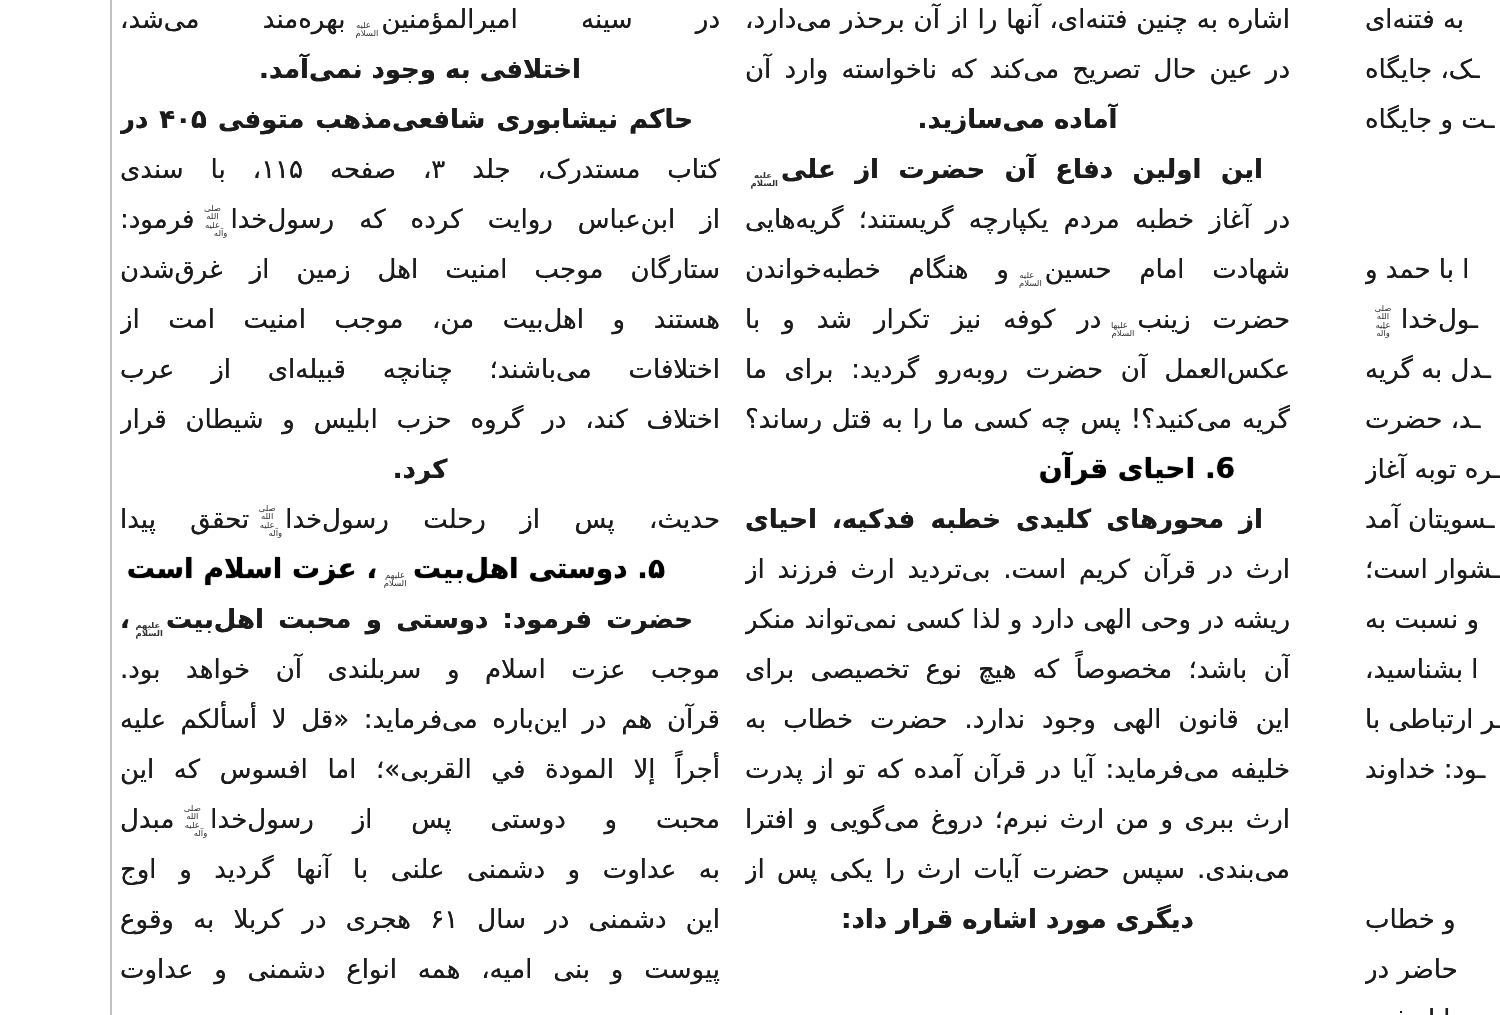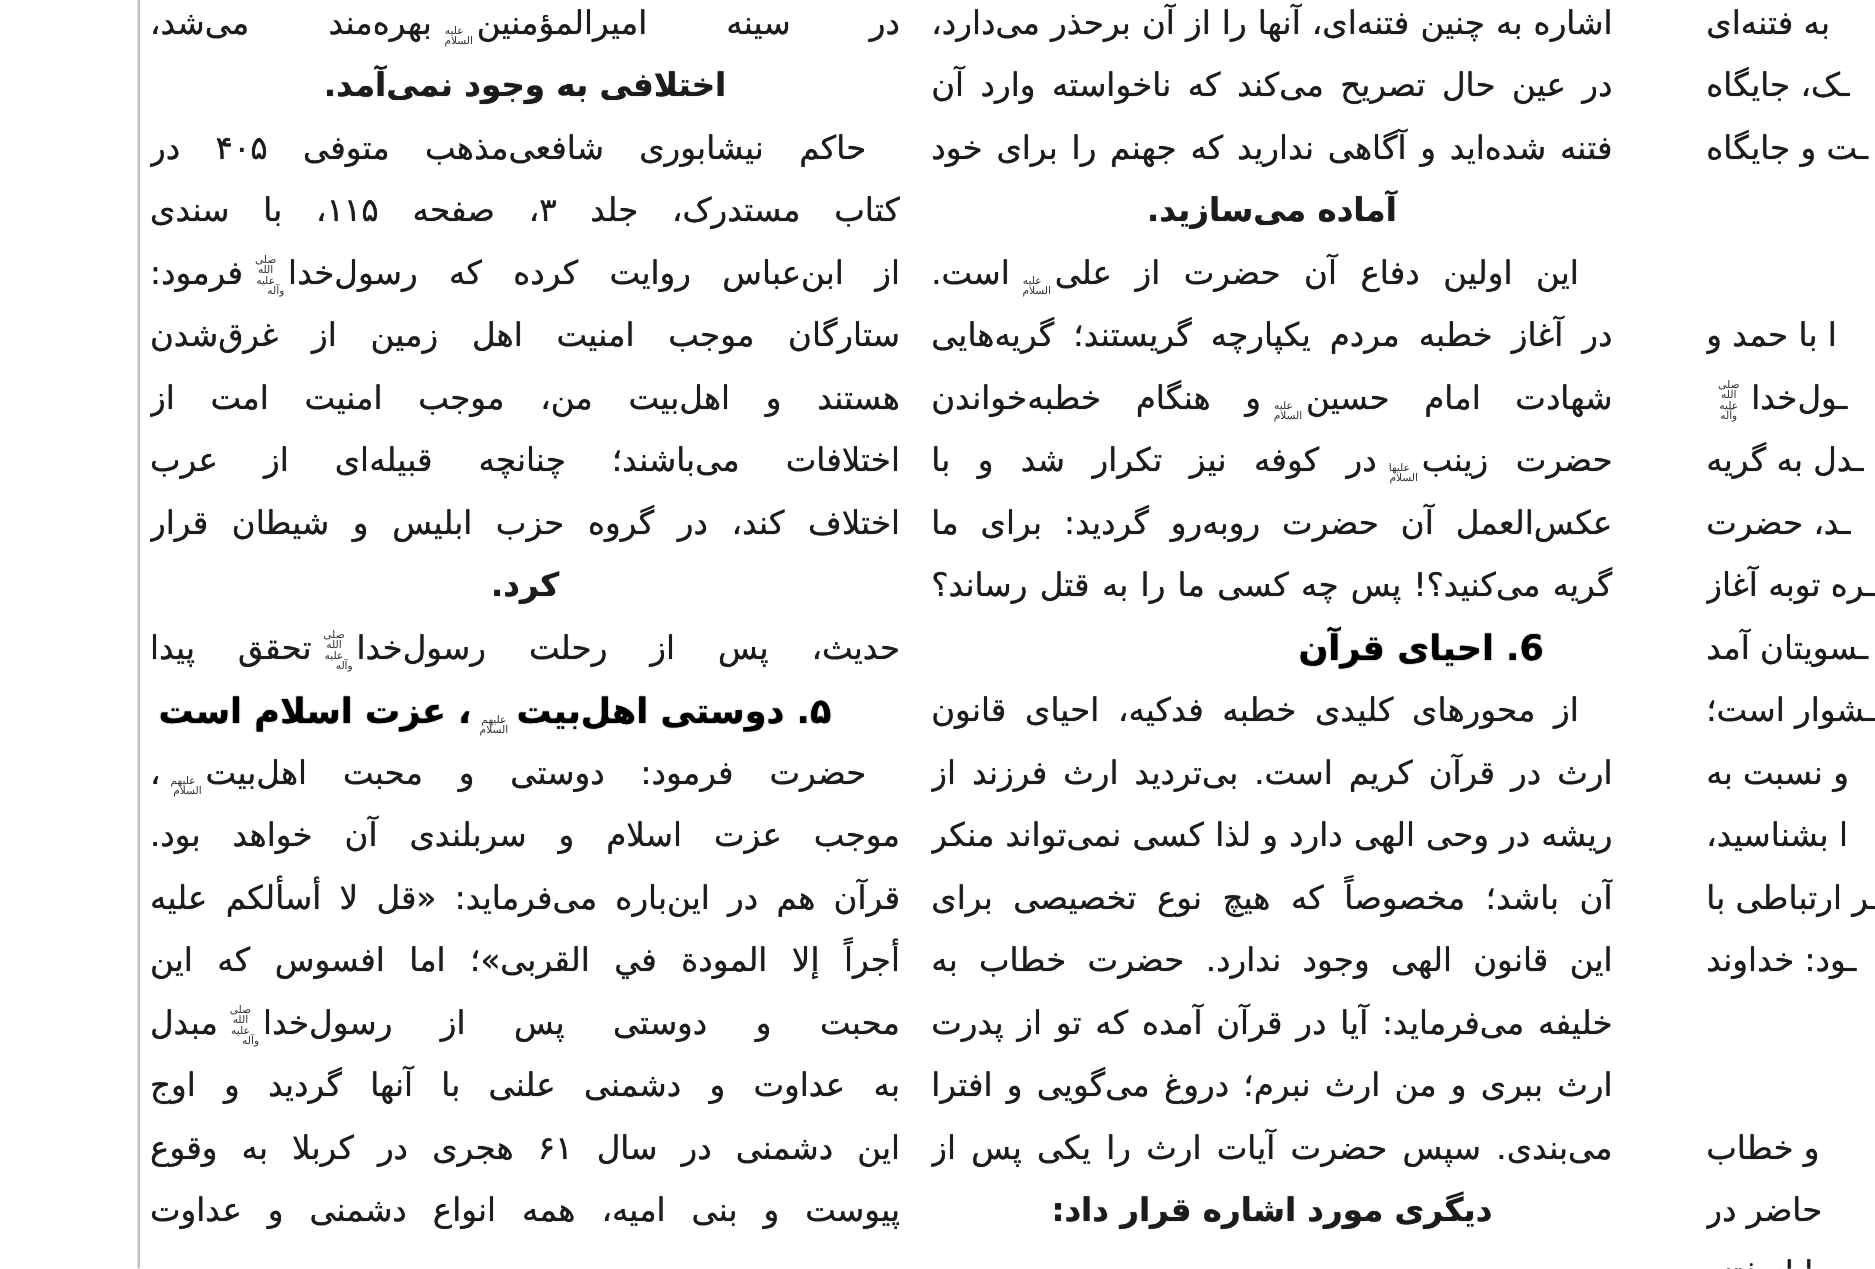--- a/index.html
+++ b/index.html
@@ -24,21 +24,21 @@
   .col-mid{left:745px;width:545px;}
   .col-right{left:1365px;width:420px;}
   .line{
     height:50px;line-height:50px;
     font-size:26px;
     overflow:hidden;
     text-shadow:0 0 0.6px #222;
     white-space:nowrap;
   }
   .line.body{text-align:justify;text-align-last:justify;white-space:normal;}
-  .line.indent{text-align:justify;text-align-last:justify;padding-right:27px;white-space:normal;}
+  .line.indent{text-align:justify;text-align-last:justify;padding-right:27px;white-space:normal;font-weight:bold;}
   .line.end{text-align:center;font-weight:bold;}
   .line.heading{
     font-weight:bold;color:#000;
     font-size:28px;
     padding-right:55px;
     text-align:right;
     text-shadow:0 0 1px #000;
   }
   .line.frag{text-align:left;}
   .line.blank{}
@@ -79,21 +79,20 @@
       <div class="line body">قرآن هم در این‌باره می‌فرماید: «قل لا أسألکم علیه</div>
       <div class="line body">أجراً إلا المودة في القربی»؛ اما افسوس که این</div>
       <div class="line body">محبت و دوستی پس از رسول‌خدا<span class="stamp">صلی الله علیه وآله</span>مبدل</div>
       <div class="line body">به عداوت و دشمنی علنی با آنها گردید و اوج</div>
       <div class="line body">این دشمنی در سال ۶۱ هجری در کربلا به وقوع</div>
       <div class="line body">پیوست و بنی امیه، همه انواع دشمنی و عداوت</div>
     </div>
   <div class="col col-mid">
       <div class="line body">اشاره به چنین فتنه‌ای، آنها را از آن برحذر می‌دارد،</div>
       <div class="line body">در عین حال تصریح می‌کند که ناخواسته وارد آن</div>
-      <div class="line body">فتنه شده‌اید و آگاهی ندارید که جهنم را برای خود</div>
       <div class="line end">آماده می‌سازید.</div>
       <div class="line indent">این اولین دفاع آن حضرت از علی<span class="stamp">علیه السلام</span>است.</div>
       <div class="line body">در آغاز خطبه مردم یکپارچه گریستند؛ گریه‌هایی</div>
       <div class="line body">شهادت امام حسین<span class="stamp">علیه السلام</span>و هنگام خطبه‌خواندن</div>
       <div class="line body">حضرت زینب<span class="stamp">علیها السلام</span>در کوفه نیز تکرار شد و با</div>
       <div class="line body">عکس‌العمل آن حضرت روبه‌رو گردید: برای ما</div>
       <div class="line body">گریه می‌کنید؟! پس چه کسی ما را به قتل رساند؟</div>
       <div class="line heading">6. احیای قرآن</div>
       <div class="line indent">از محورهای کلیدی خطبه فدکیه، احیای قانون</div>
       <div class="line body">ارث در قرآن کریم است. بی‌تردید ارث فرزند از پدر</div>

